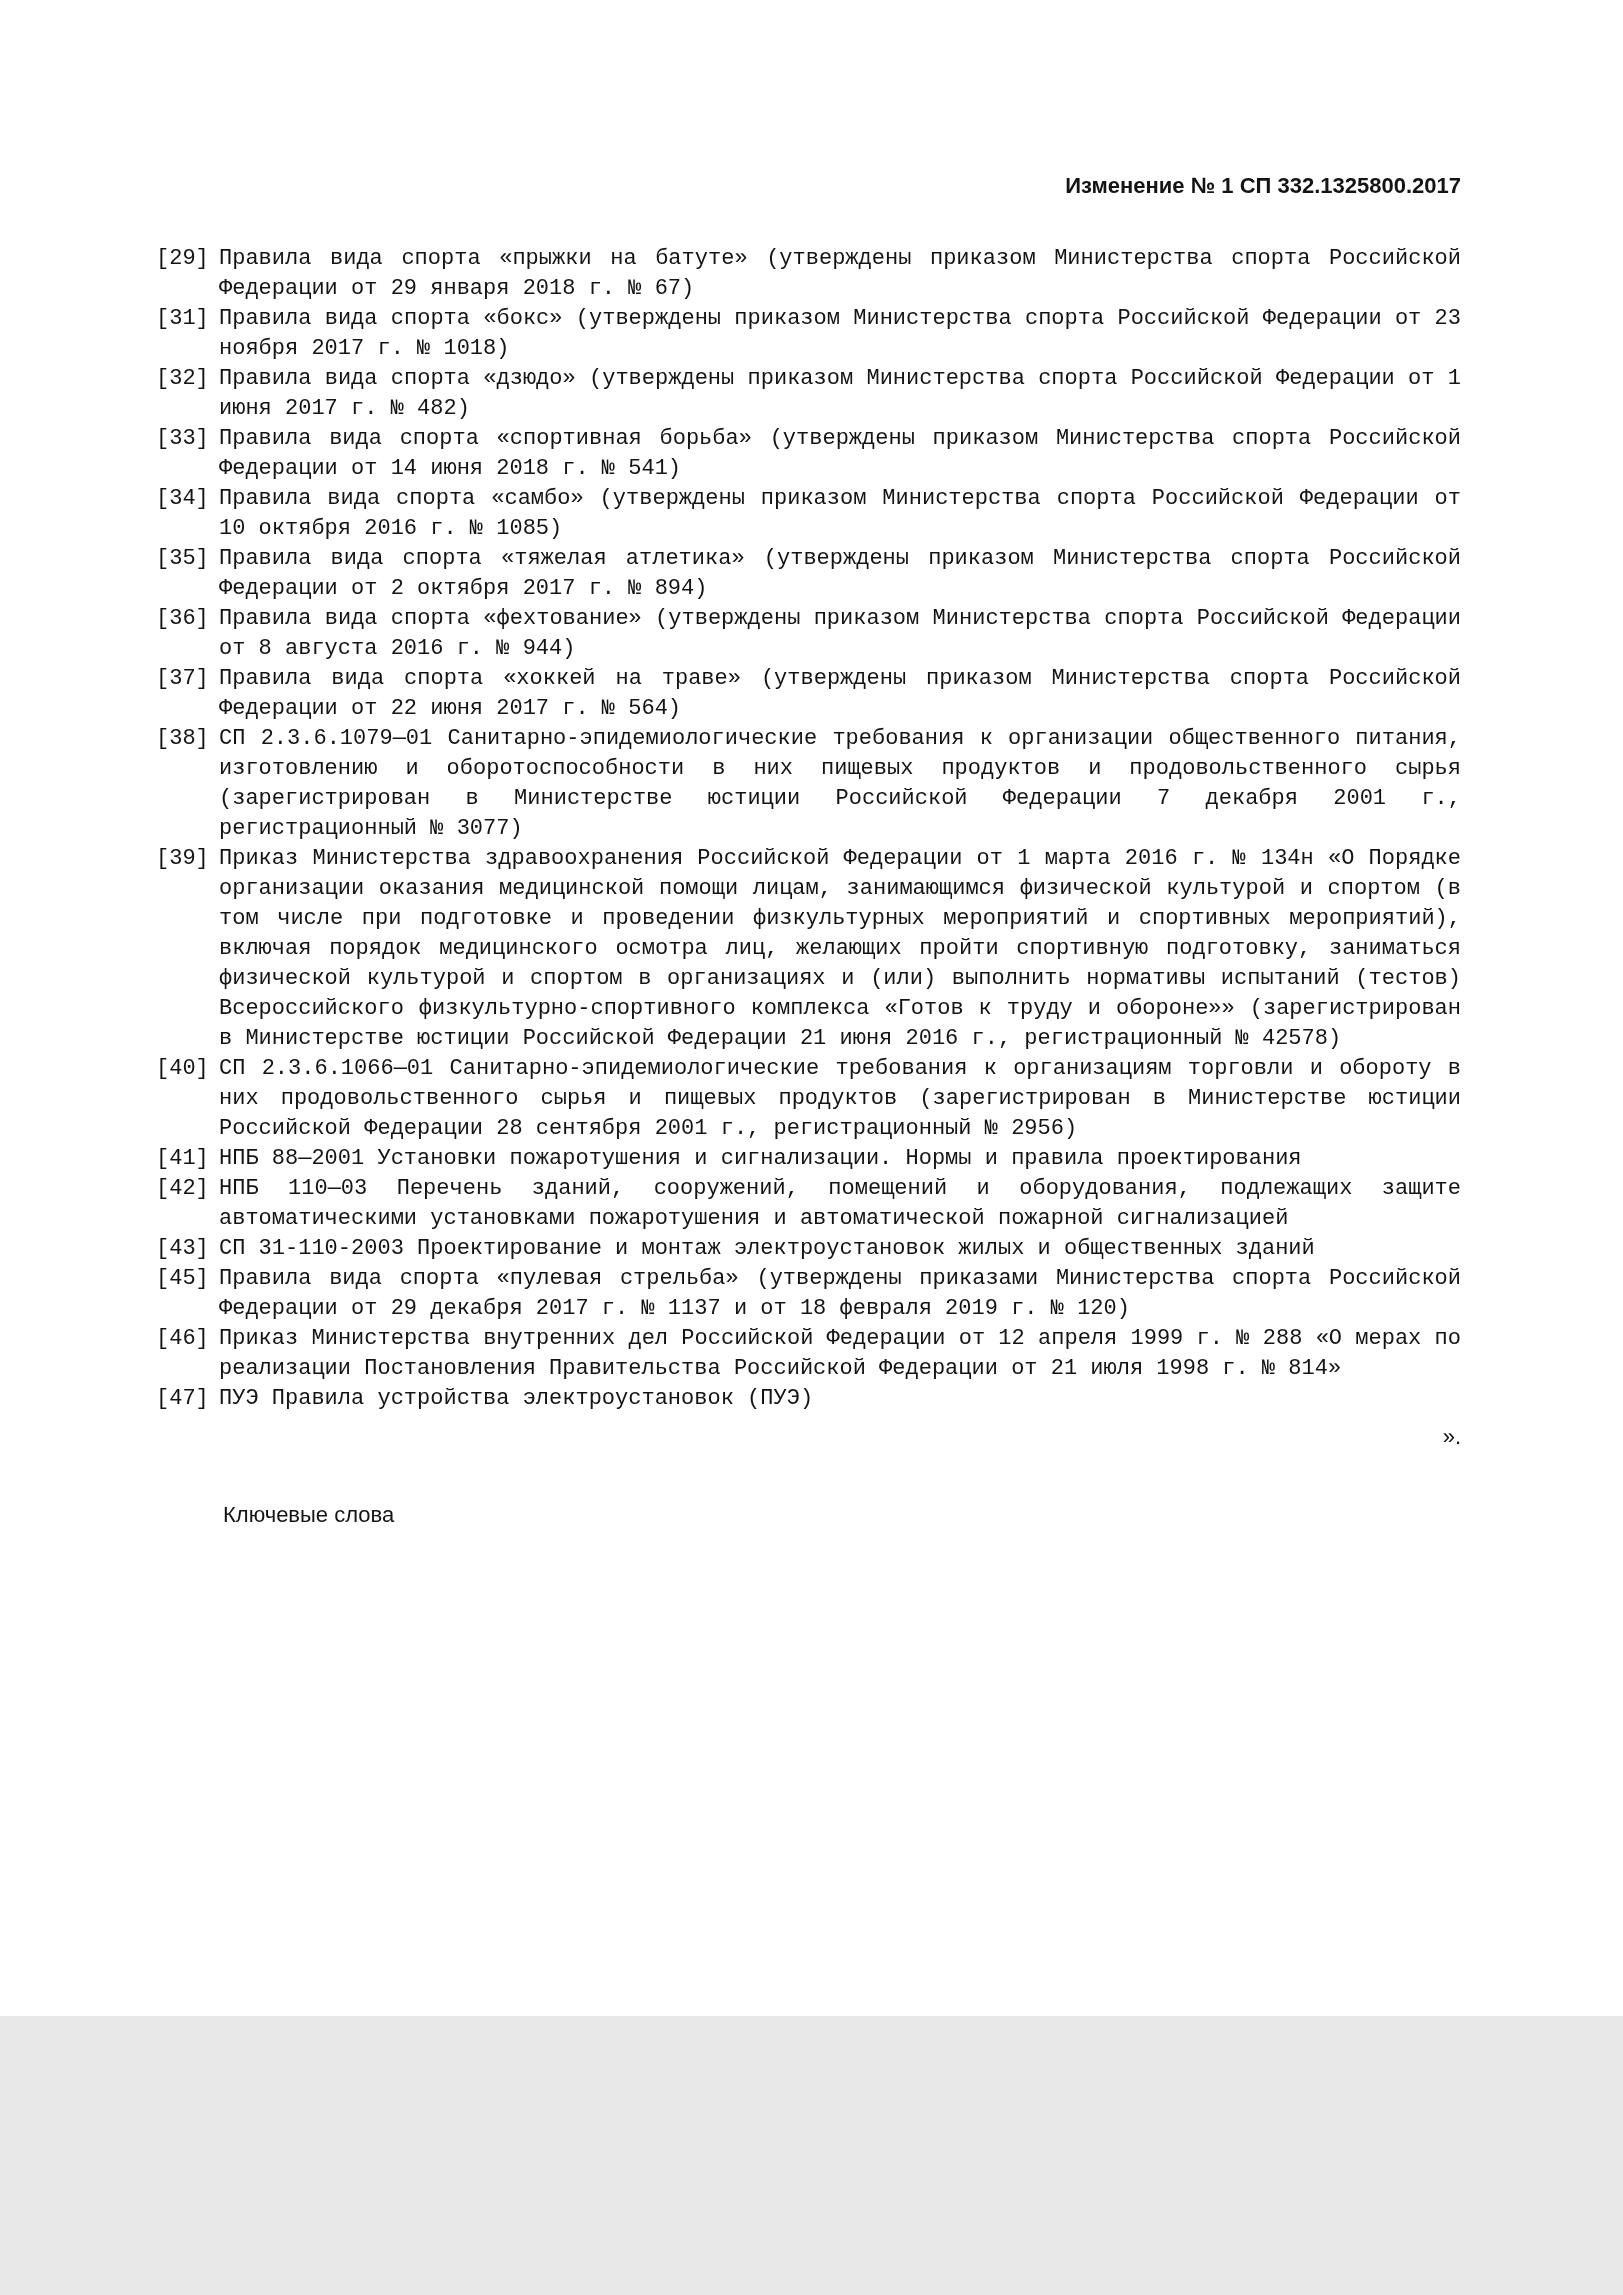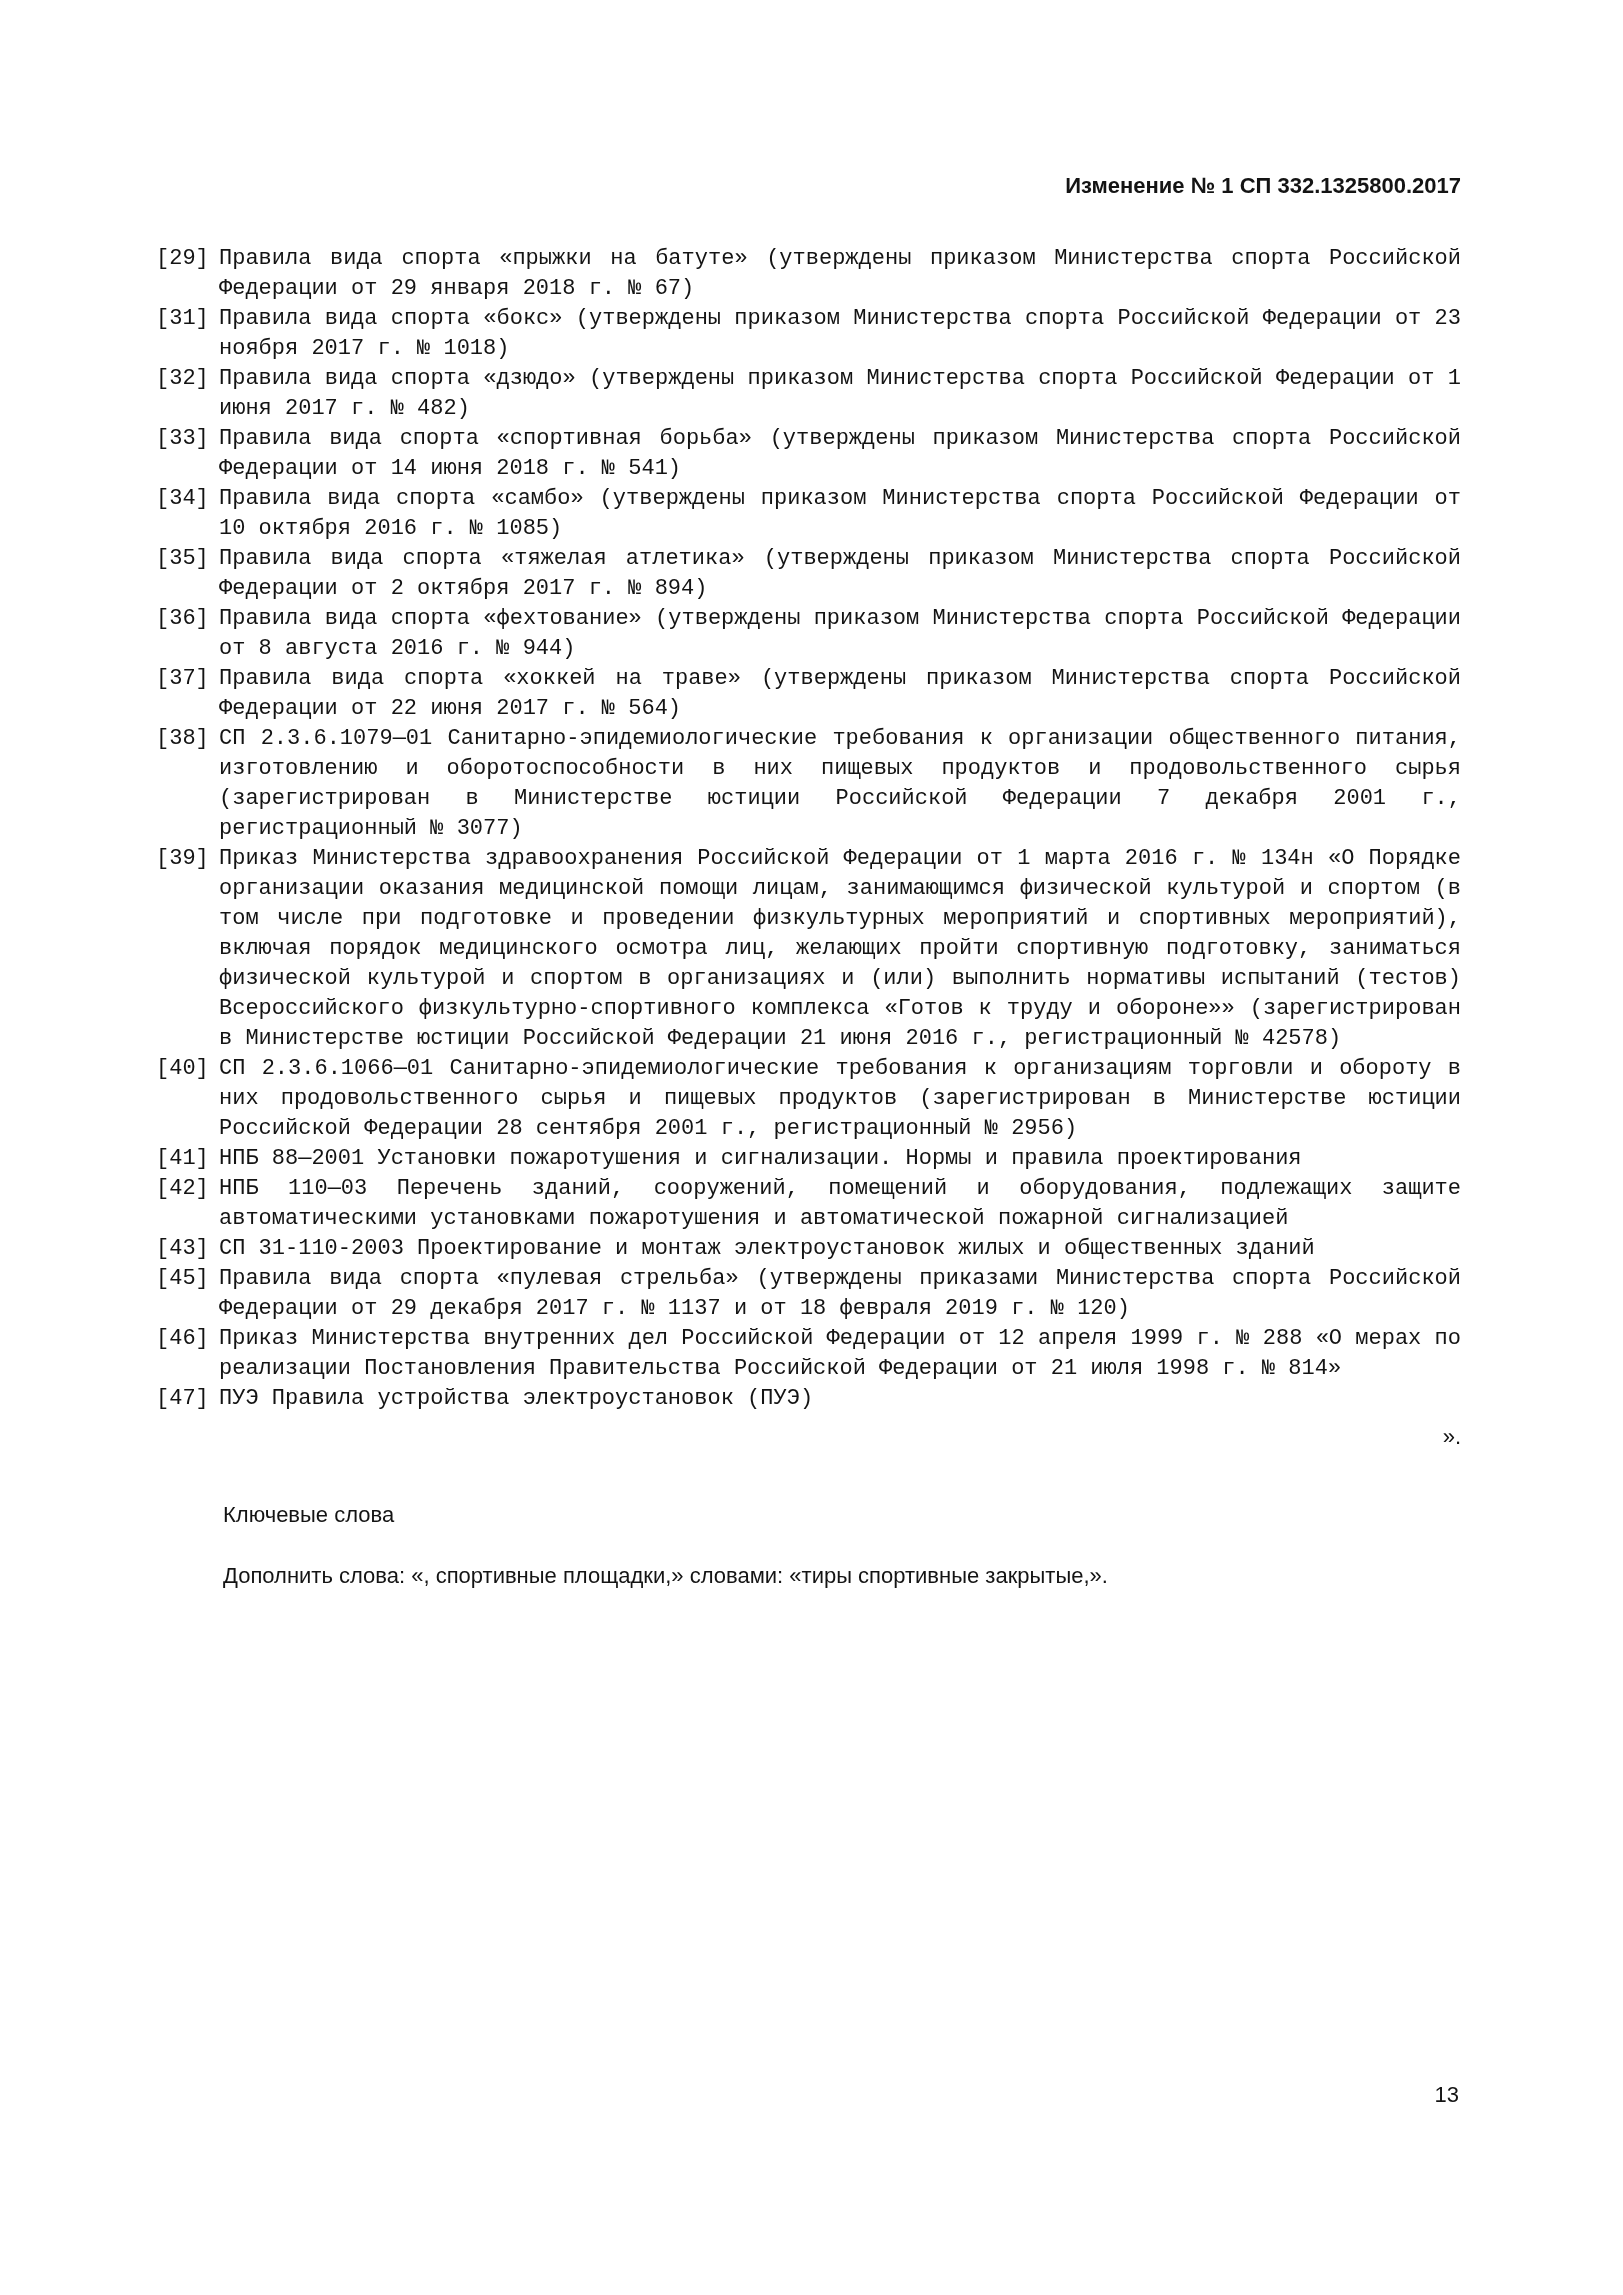--- a/index.html
+++ b/index.html
@@ -3,21 +3,21 @@
 <meta charset="utf-8">
 <style>
   html, body {
     margin: 0;
     padding: 0;
     background: #e8e8e8;
   }
   .page {
     position: relative;
     width: 1623px;
-    height: 2295px;
+    height: 2016px;
     margin: 0 auto;
     background: #ffffff;
     font-family: "Liberation Sans", sans-serif;
     font-size: 22px;
     line-height: 30px;
     color: #141414;
   }
   .content {
     position: absolute;
     left: 156px;
@@ -141,19 +141,18 @@
         <div class="ref-item">
           <span class="ref-num">[47]</span>
           <span class="ref-text" lang="ru">ПУЭ Правила устройства электроустановок (ПУЭ)</span>
         </div>
       </div>
 
     <div class="closing-mark">».</div>
 
     <div class="keywords-heading">Ключевые слова</div>
 
-    <div class="keywords-body">Дополнить слова: «, спортивные площадки,» словами: «тиры спортивные закрытые,».</div>
 
   </div>
 
   <div class="page-number">13</div>
 </div>
 
 
 </body></html>

